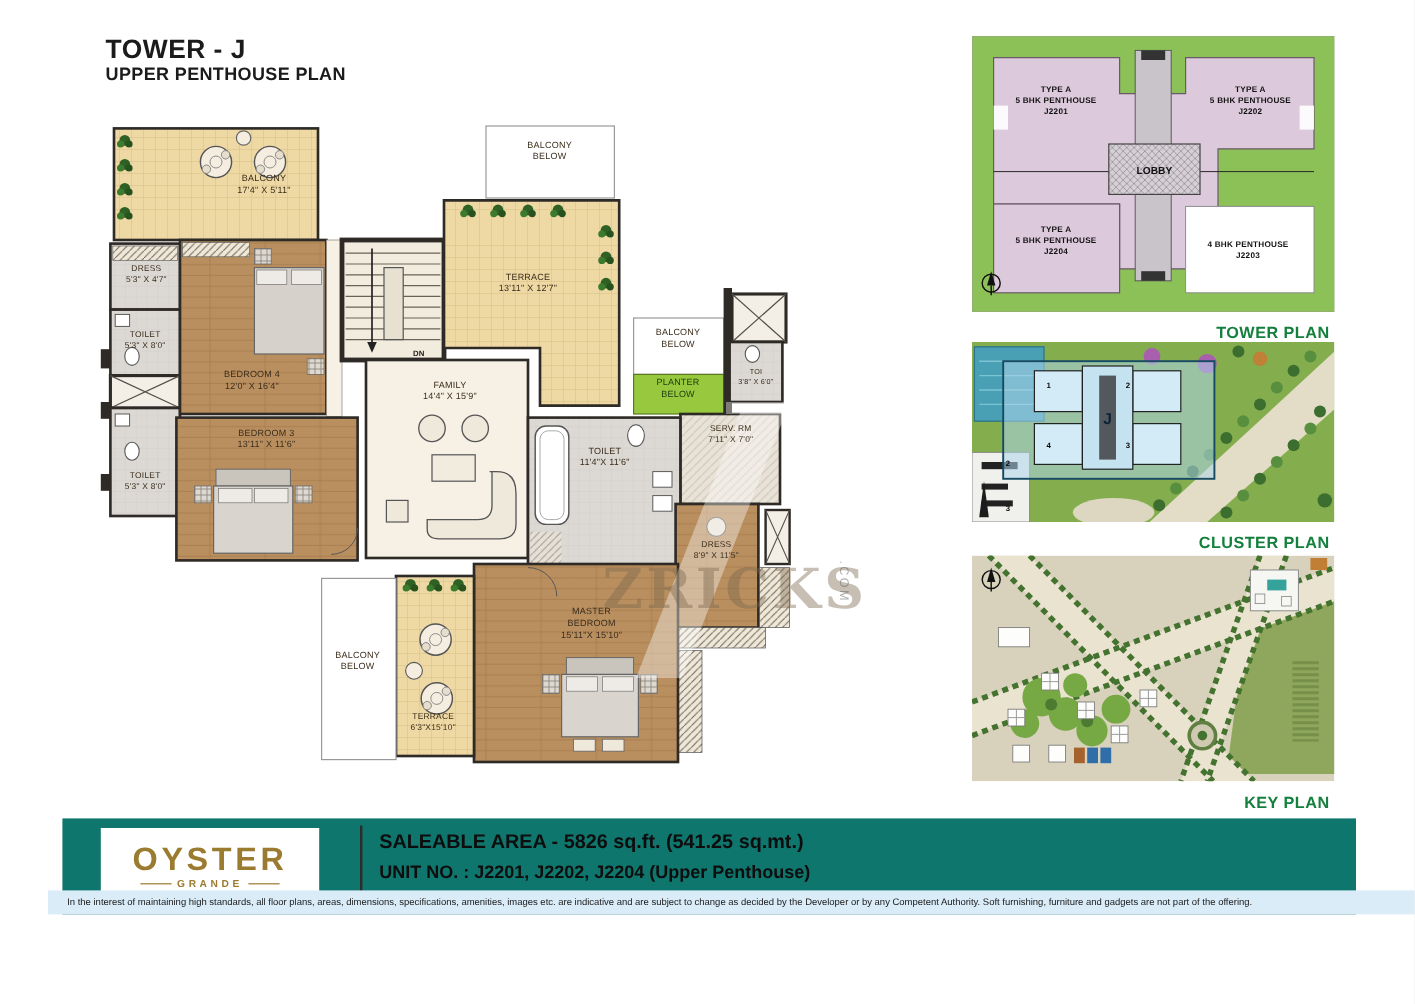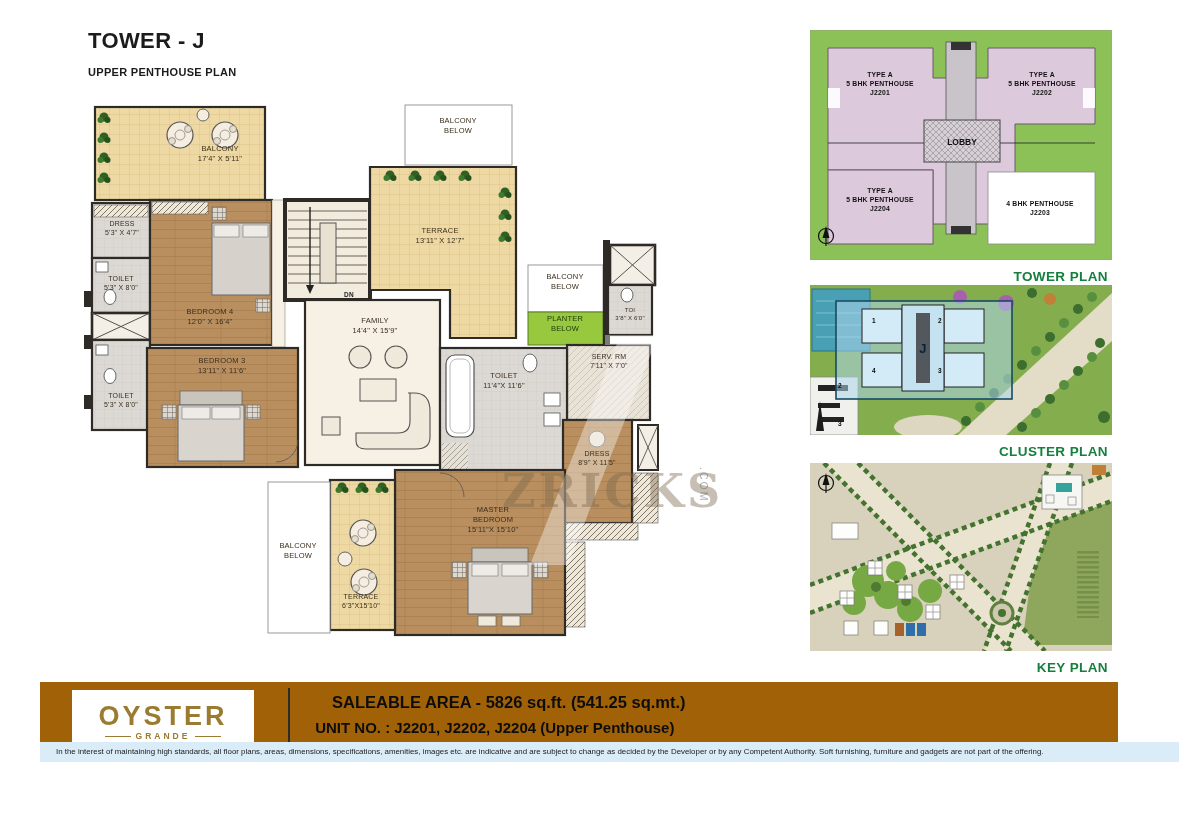--- a/index.html
+++ b/index.html
@@ -1,38 +1,38 @@
 <!DOCTYPE html>
 <html><head>
 <meta charset="utf-8">
 <style>
   html,body{margin:0;padding:0;background:#e8e8e8;}
   .page{position:relative;width:1179px;height:837px;background:#fff;overflow:hidden;
         font-family:"Liberation Sans",sans-serif;}
   .title{position:absolute;left:88px;top:28px;color:#1b1b1b;}
   .title .l1,.title .l2{font-size:22px;font-weight:bold;letter-spacing:.4px;line-height:26px;}
-  .title .l3{font-size:11px;font-weight:bold;letter-spacing:.3px;margin-top:12px;}
+  .title .l3{font-size:15px;font-weight:bold;letter-spacing:.3px;margin-top:0;}
   .fp{position:absolute;left:60px;top:95px;}
   svg{font-family:"Liberation Sans",sans-serif;}
   .sideplan{position:absolute;width:298px;}
   .tower{left:810px;top:30px;}
   .cluster{left:810px;top:285px;}
   .keyp{left:810px;top:463px;}
   .caption{text-align:right;font-size:13.5px;font-weight:bold;color:#15803d;
            letter-spacing:.4px;margin-top:5px;}
-  .footer-band{position:absolute;left:40px;top:682px;width:1078px;height:80px;background:#a16207;}
+  .footer-band{position:absolute;left:52px;top:682px;width:1078px;height:80px;background:#0f766e;}
   .logo-box{position:absolute;left:32px;top:8px;width:182px;height:64px;background:#fff;
             display:flex;flex-direction:column;align-items:center;justify-content:center;}
   .brand{color:#9a7b2f;font-size:27px;font-weight:bold;letter-spacing:3px;line-height:26px;}
   .brand-sub{display:flex;align-items:center;color:#9a7b2f;font-size:8.5px;font-weight:bold;
              letter-spacing:3px;margin-top:2px;}
   .brand-sub::before,.brand-sub::after{content:"";width:26px;height:1px;background:#9a7b2f;margin:0 5px;}
   .footer-divider{position:absolute;left:248px;top:6px;width:2px;height:68px;background:#2b2b2b;}
   .footer-text{position:absolute;left:264px;top:11px;color:#0d0d0d;}
-  .footer-text .f1{font-size:16.5px;font-weight:bold;margin-left:28px;}
+  .footer-text .f1{font-size:16.5px;font-weight:bold;}
   .footer-text .f2{font-size:15px;font-weight:bold;margin-top:7px;text-align:center;}
   .disclaimer{position:absolute;left:40px;top:742px;width:1168px;height:20px;background:#d9ecf8;
               font-size:7.9px;color:#1a1a1a;line-height:20px;padding:0 0 0 16px;
               white-space:nowrap;overflow:hidden;box-sizing:border-box;}
 </style>
 </head>
 <body>
 
 <div class="page">
 

